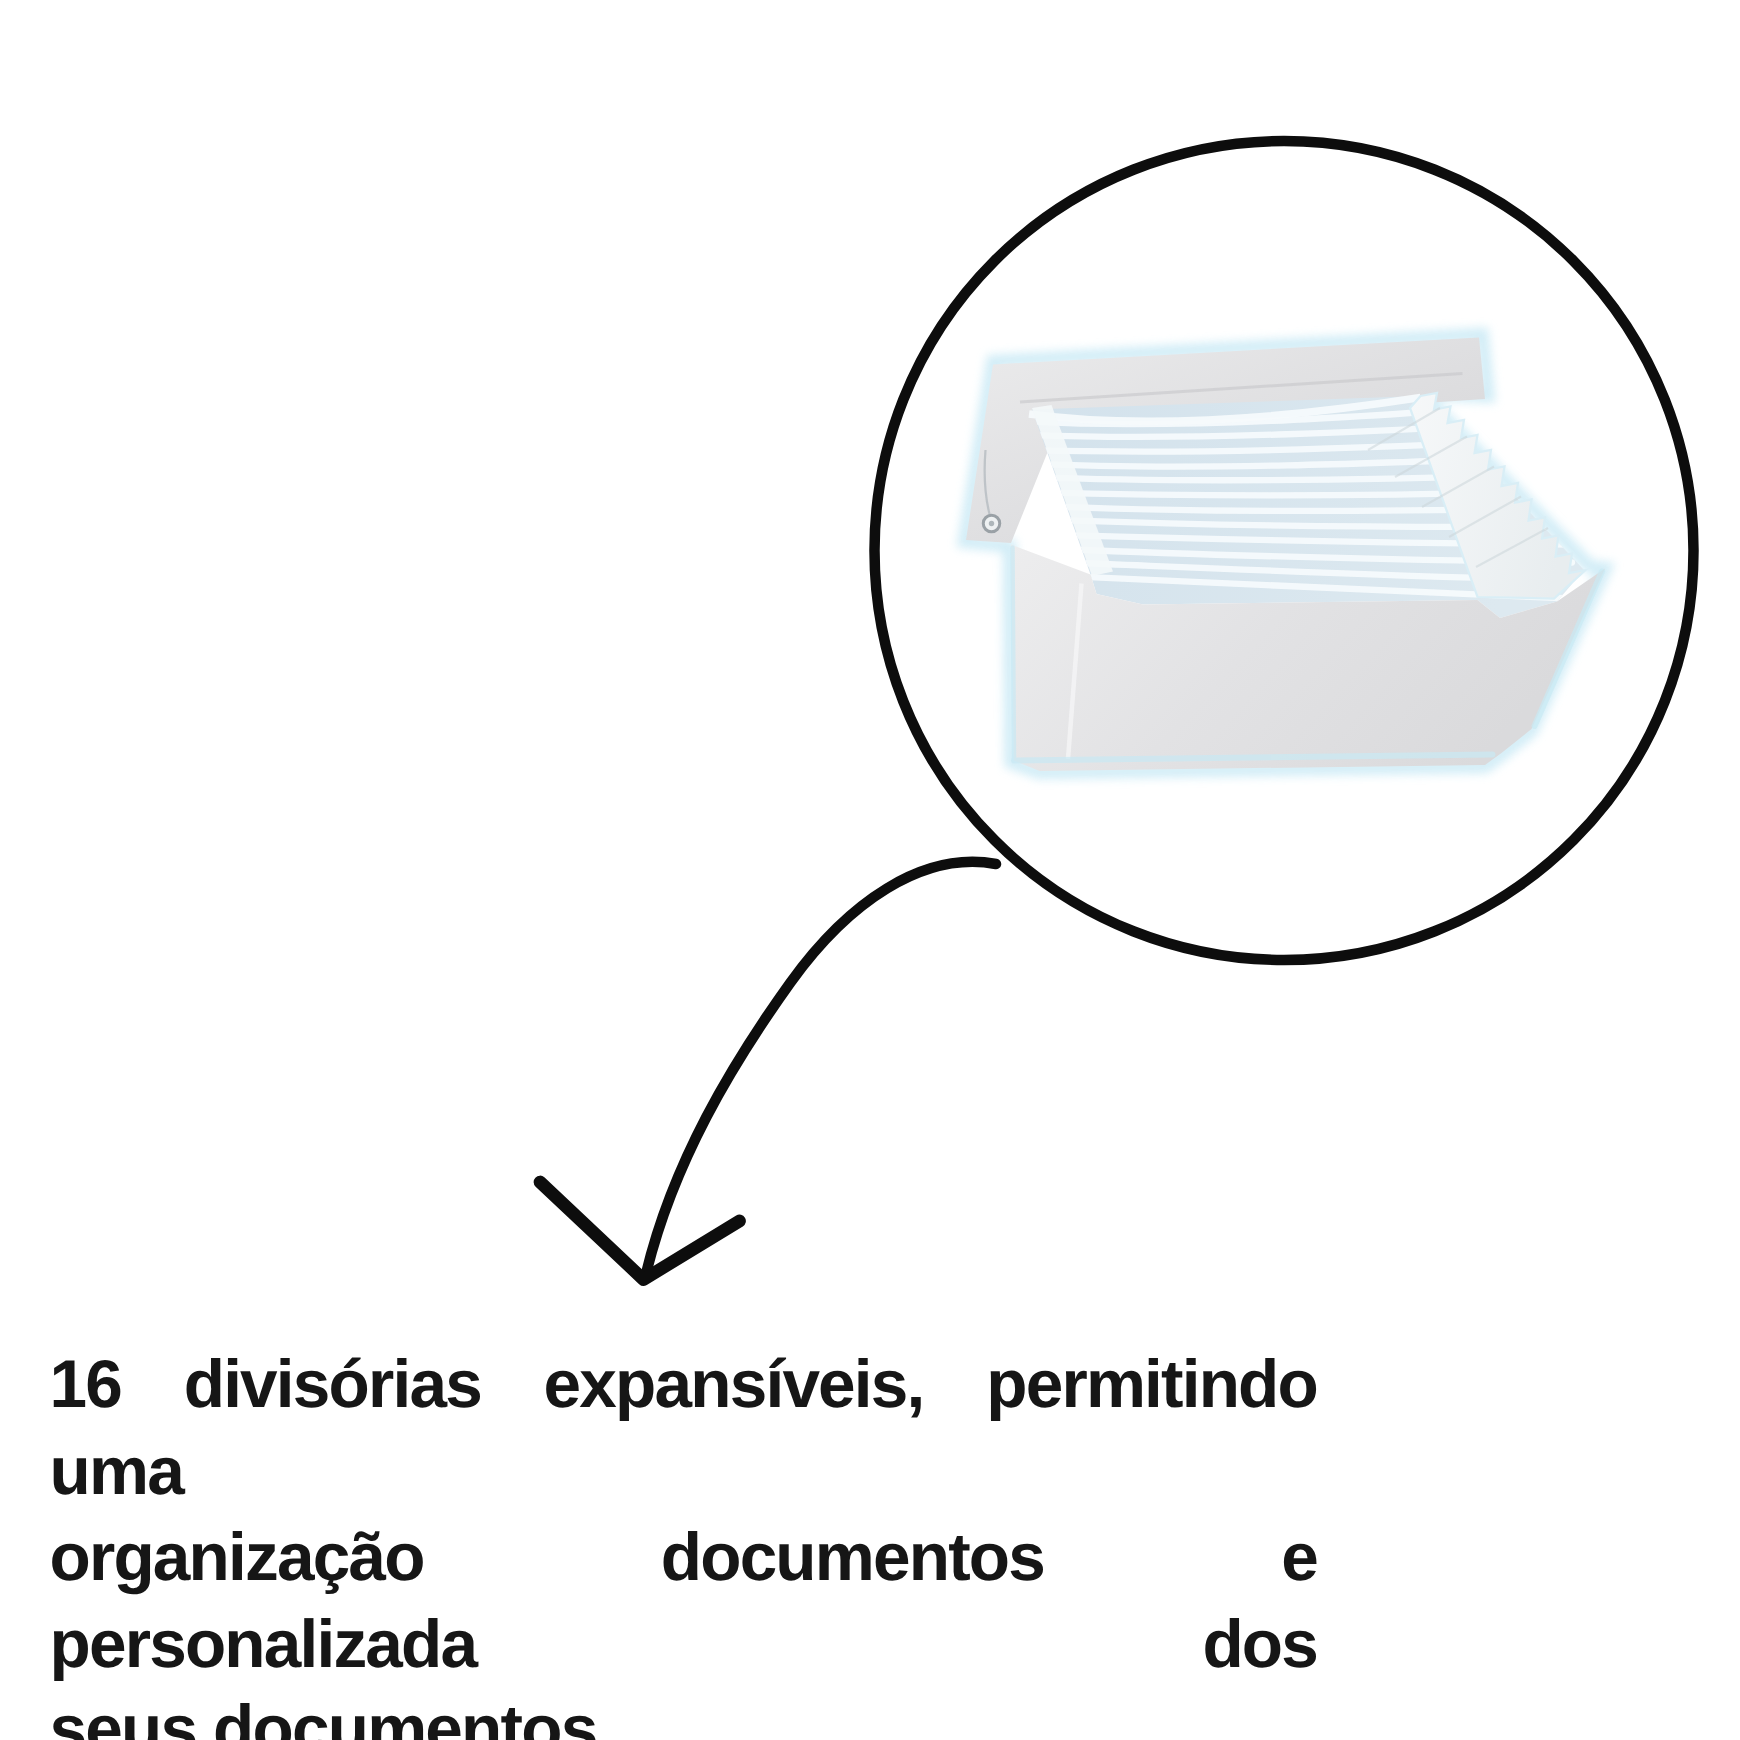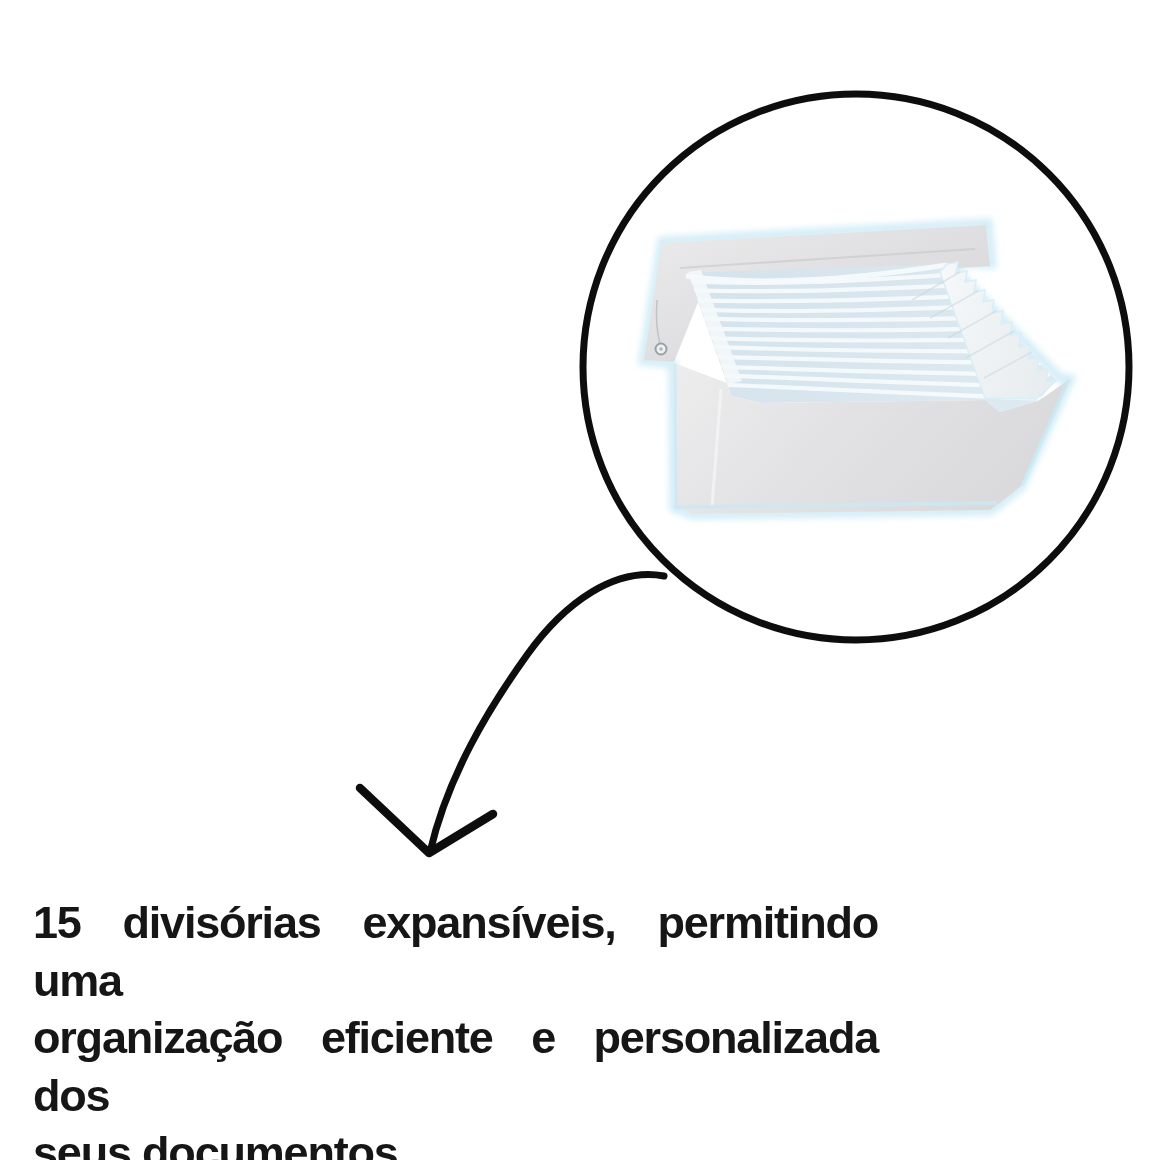--- a/index.html
+++ b/index.html
@@ -131,18 +131,18 @@
 
     <circle cx="856" cy="367" r="273" fill="none" stroke="#0d0d0d" stroke-width="7"></circle>
 
     <g stroke="#0d0d0d" fill="none" stroke-linecap="round" stroke-linejoin="round">
       <path d="M 664 576 C 615 567, 565 602, 527 655 C 489 708, 448 775, 430 852" stroke-width="7"></path>
       <path d="M 360 788 L 429 853 L 493 814" stroke-width="8.5"></path>
     </g>
   </svg>
 
   <div class="caption">
-    <div class="caption-line just">15 divisórias expansíveis, permitindo uma</div>
-    <div class="caption-line just">organização eficiente e personalizada dos</div>
+    <div class="caption-line just">16 divisórias expansíveis, permitindo uma</div>
+    <div class="caption-line just">organização documentos e personalizada dos</div>
     <div class="caption-line">seus documentos.</div>
   </div>
 
 </div>
 
 </body></html>

